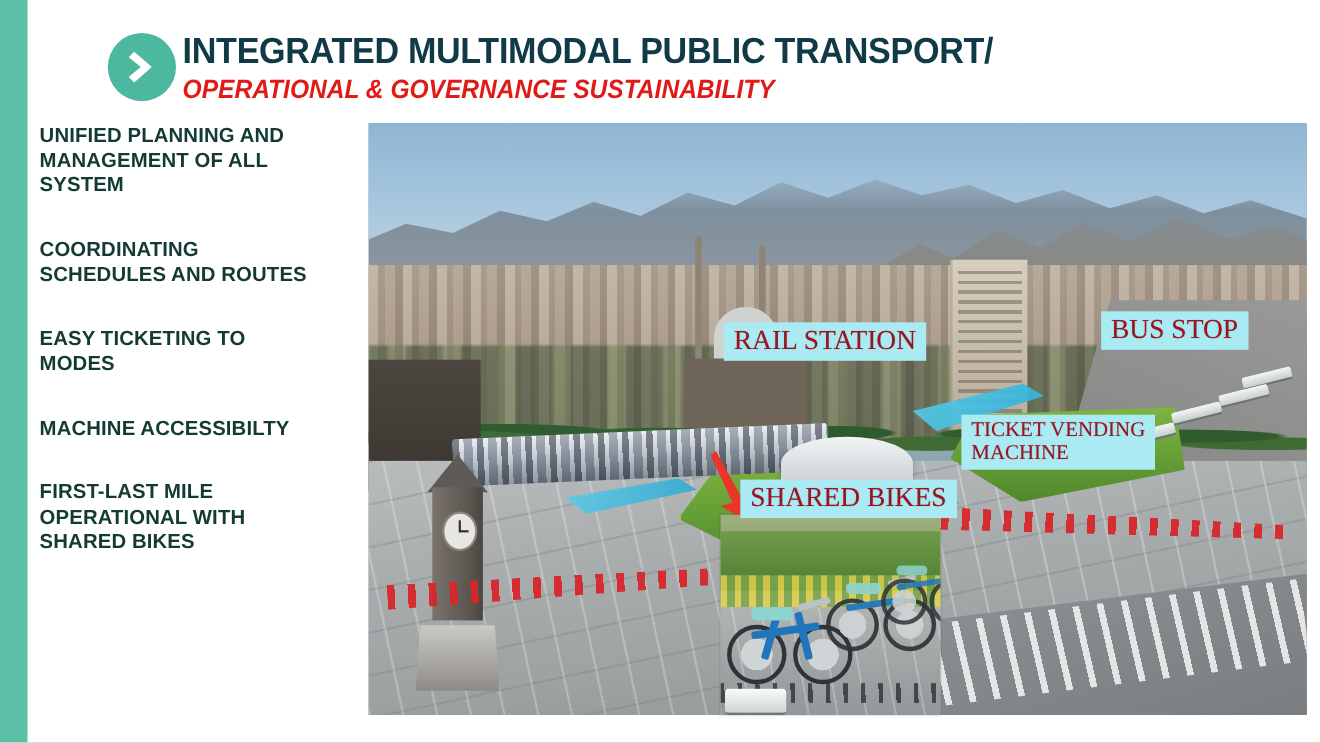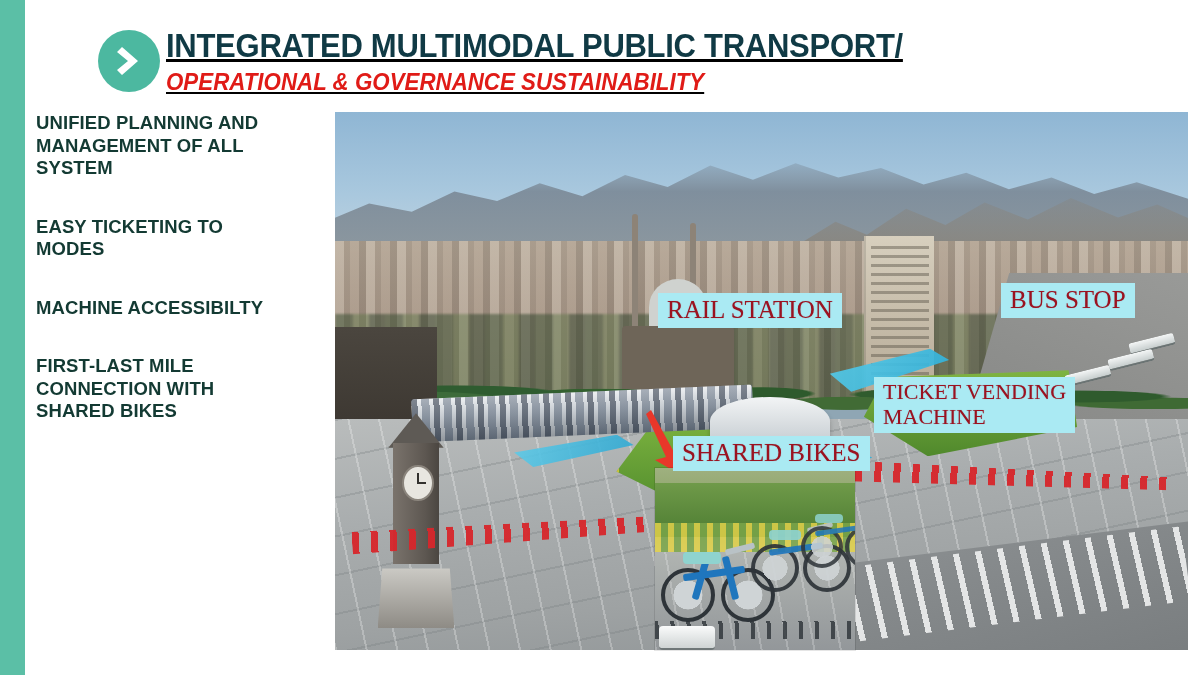--- a/index.html
+++ b/index.html
@@ -18,21 +18,21 @@
     background:#5bbfa6;
   }
 
   
   .header{position:absolute;left:98px;top:26px;width:1000px;height:80px;}
   .chev-circle{
     position:absolute;left:0;top:4px;width:62px;height:62px;border-radius:50%;
     background:#4cb8a0;display:flex;align-items:center;justify-content:center;
   }
   .chev-circle svg{display:block;}
-  .title-block{position:absolute;left:68px;top:0;text-decoration:underline;}
+  .title-block{position:absolute;left:68px;top:0;}
   .slide-title{
     font-family:"Liberation Sans", sans-serif;
     font-weight:bold;
     font-size:33px;
     letter-spacing:-0.3px;
     color:#103a45;
     line-height:40px;
     white-space:nowrap;
     transform:scaleX(0.94);
     transform-origin:left center;
@@ -348,21 +348,21 @@
     color:#9b1220;
     font-family:"Liberation Serif", serif;
     font-weight:normal;
     line-height:1.12;
     padding:3px 9px 4px 9px;
     white-space:pre-line;
     text-shadow:0 0 1px rgba(120,20,30,.35);
   }
   #label-rail{left:658px;top:293px;font-size:25px;}
   #label-bus{left:1001px;top:283px;font-size:25px;}
-  #label-tvm{left:874px;top:377px;font-size:22px;}
+  #label-tvm{left:874px;top:377px;font-size:19px;}
   #label-bikes{left:673px;top:436px;font-size:25px;}
 </style>
 </head>
 <body>
 
 <div class="slide">
 
   <div class="accent-stripe"></div>
 
   <div class="header">
@@ -374,25 +374,27 @@
     <div class="title-block">
       <div class="slide-title">INTEGRATED MULTIMODAL PUBLIC TRANSPORT/</div>
       <div class="slide-subtitle">OPERATIONAL &amp; GOVERNANCE SUSTAINABILITY</div>
     </div>
   </div>
 
   <div class="bullets">
     <div class="bullet">UNIFIED PLANNING AND
 MANAGEMENT OF ALL
 SYSTEM</div>
+    <div class="bullet">COORDINATING
+SCHEDULES AND ROUTES</div>
     <div class="bullet">EASY TICKETING TO
 MODES</div>
     <div class="bullet">MACHINE ACCESSIBILTY</div>
     <div class="bullet">FIRST-LAST MILE
-CONNECTION WITH
+OPERATIONAL WITH
 SHARED BIKES</div>
   </div>
 
   <div class="photo">
     <div class="sky"></div>
     <div class="ridge"></div>
     <div class="ridge2"></div>
     <div class="city"></div>
 
     <div class="mosque">

